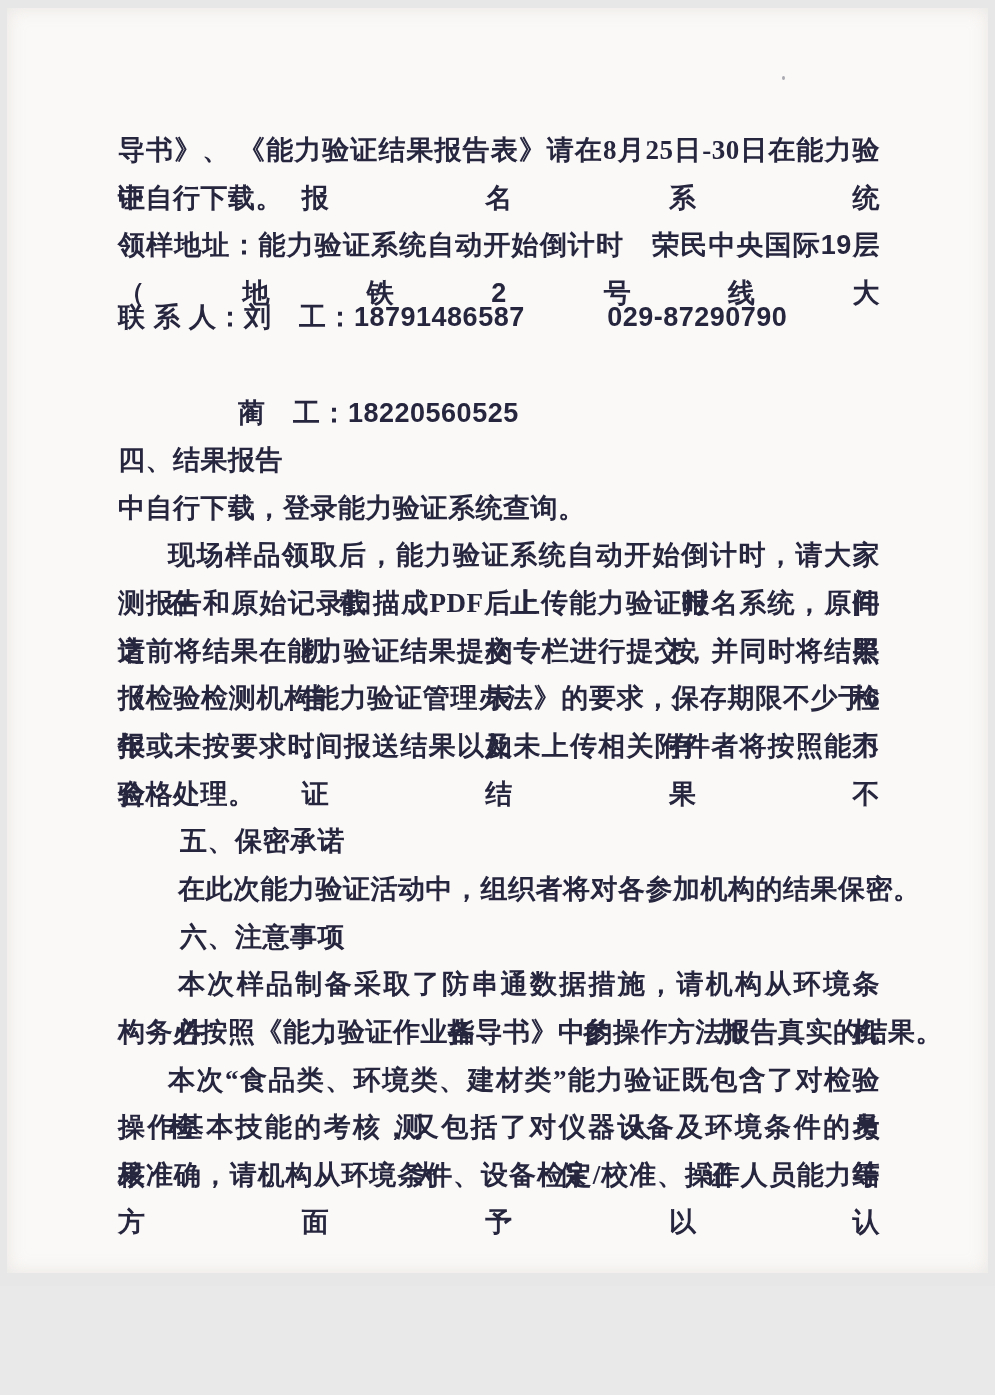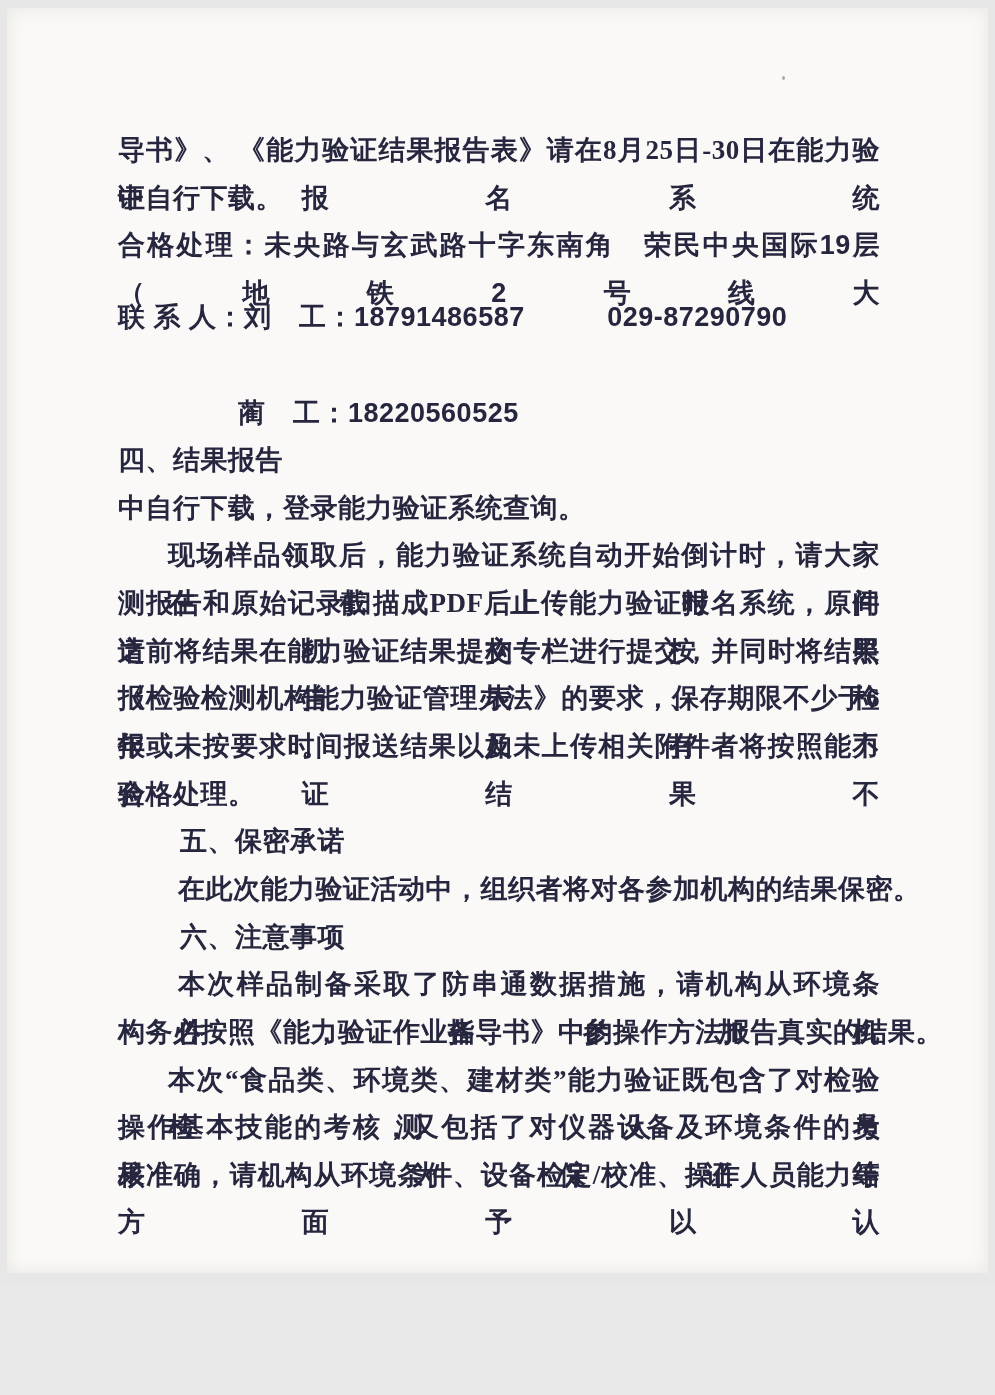--- a/index.html
+++ b/index.html
@@ -59,21 +59,21 @@
   .speck.s3 { left:225px; top:1302px; width:2px; height:3px; opacity:.4; }
 </style>
 </head>
 <body>
 
 <div class="screen">
   <div class="page">
     <div class="content">
         <div class="line serif full" style="padding-left: 0px;">导书》、 《能力验证结果报告表》请在8月25日-30日在能力验证报名系统</div>
         <div class="line serif" style="padding-left: 0px;">中自行下载。</div>
-        <div class="line sans full" style="padding-left: 0px;">合格处理：未央路与玄武路十字东南角　荣民中央国际19层（地铁2号线大</div>
+        <div class="line sans full" style="padding-left: 0px;">领样地址：能力验证系统自动开始倒计时　荣民中央国际19层（地铁2号线大</div>
         <div class="line sans" style="padding-left: 0px; margin-top: 24px;">联 系 人：刘　工：18791486587　　　029-87290790</div>
         <div class="line sans" style="padding-left: 120px; margin-top: 48px;">蔺　工：18220560525</div>
         <div class="line sans" style="padding-left: 0px;">四、结果报告</div>
         <div class="line serif" style="padding-left: 0px;">中自行下载，登录能力验证系统查询。</div>
         <div class="line serif full" style="padding-left: 50px;">现场样品领取后，能力验证系统自动开始倒计时，请大家在截止时间</div>
         <div class="line serif full" style="padding-left: 0px;">测报告和原始记录扫描成PDF后上传能力验证报名系统，原件请机构按照</div>
         <div class="line serif full" style="padding-left: 0px;">之前将结果在能力验证结果提交专栏进行提交，并同时将结果报告表、检</div>
         <div class="line serif full" style="padding-left: 0px;">《检验检测机构能力验证管理办法》的要求，保存期限不少于6年。如有不</div>
         <div class="line serif full" style="padding-left: 0px;">报或未按要求时间报送结果以及未上传相关附件者将按照能力验证结果不</div>
         <div class="line serif" style="padding-left: 0px;">合格处理。</div>

